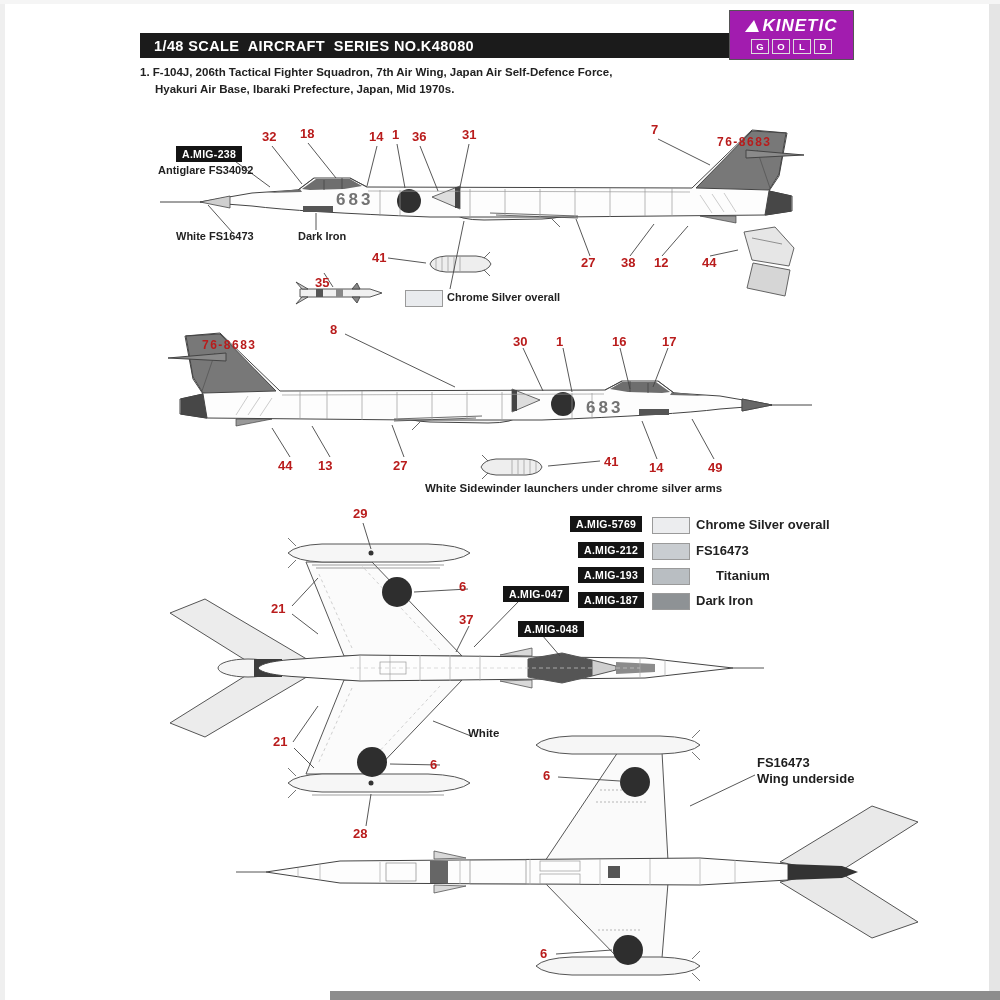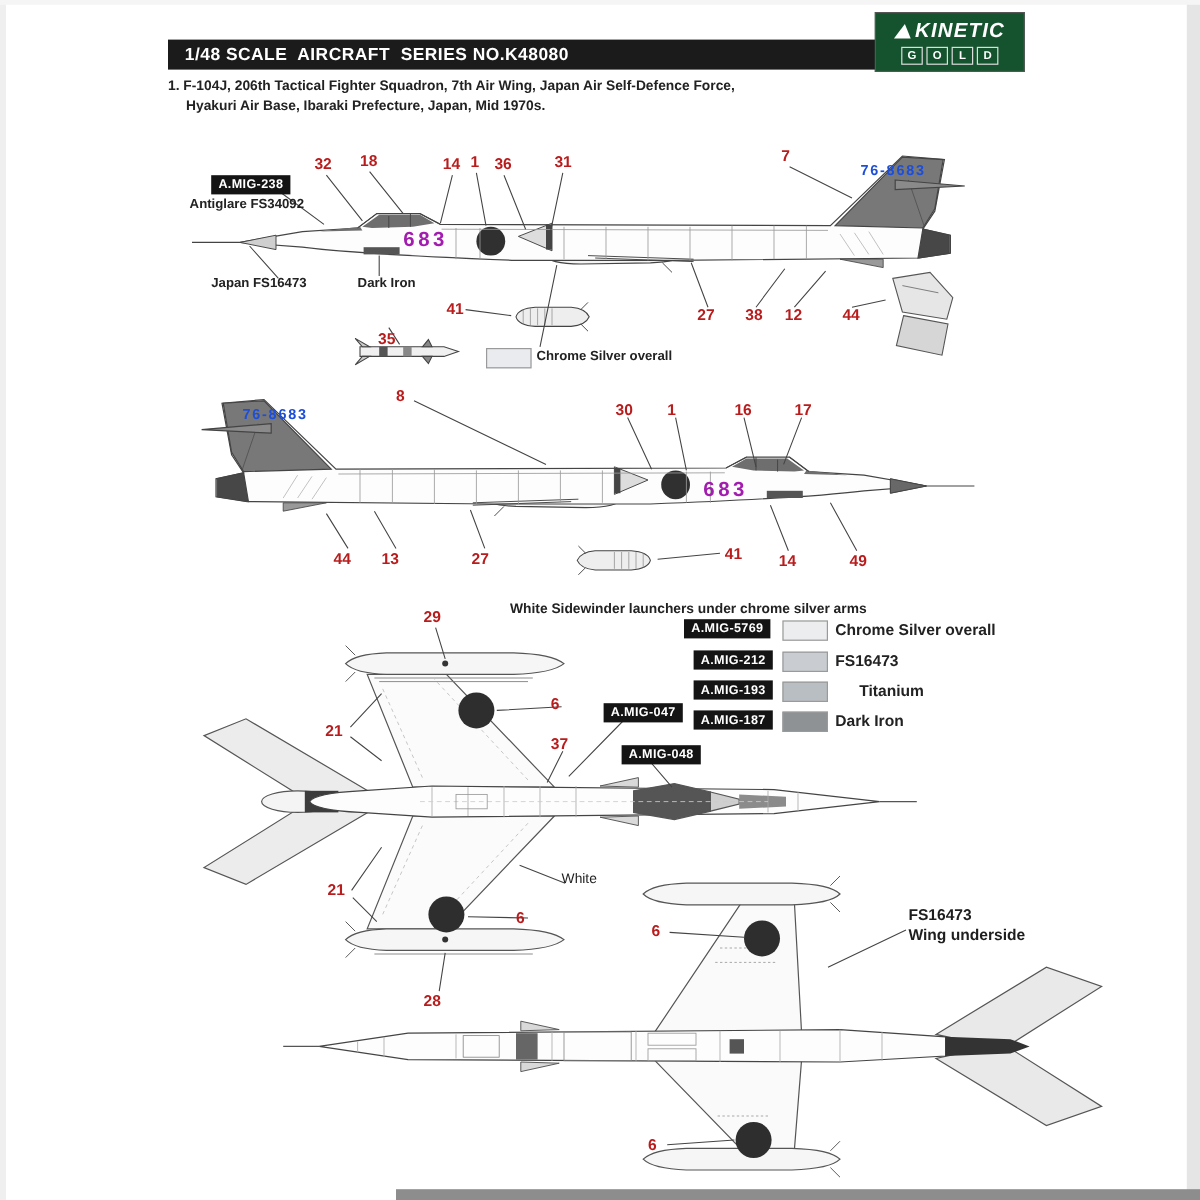--- a/index.html
+++ b/index.html
@@ -4,40 +4,40 @@
 <style>
   html,body{margin:0;padding:0}
   body{position:relative;width:1000px;height:1000px;background:#fff;
        font-family:"Liberation Sans",sans-serif;color:#1e1e1e;overflow:hidden}
   svg.art{position:absolute;left:0;top:0}
   .t{position:absolute;white-space:nowrap}
   .num{font-size:13px;font-weight:bold;color:#b91c1c}
   .lbl{font-size:11px;font-weight:600;color:#222}
   .bb{background:#141414;color:#fff;font-size:10.5px;font-weight:bold;
       padding:2px 6px;letter-spacing:.3px}
-  .code{font-size:17px;font-weight:bold;letter-spacing:3px;color:#a21caf}
-  .tail{font-size:12px;font-weight:bold;letter-spacing:1.5px;color:#1d4ed8}
+  .code{font-size:17px;font-weight:bold;letter-spacing:3px;color:#737373}
+  .tail{font-size:12px;font-weight:bold;letter-spacing:1.5px;color:#b91c1c}
   .hbar{position:absolute;left:140px;top:33px;width:586px;height:25px;background:#1b1b1b;
         color:#fff;display:flex;align-items:center;padding-left:14px;font-size:14.5px;
         font-weight:bold;letter-spacing:.4px;white-space:pre}
-  .logo{position:absolute;left:729px;top:10px;width:123px;height:48px;background:#14532d;
+  .logo{position:absolute;left:729px;top:10px;width:123px;height:48px;background:#a21caf;
         border:1px solid #555;display:flex;flex-direction:column;justify-content:center;
         align-items:center}
   .logo-top{color:#fff;font-weight:bold;font-style:italic;font-size:17px;
             letter-spacing:1px;display:flex;align-items:center;gap:3px}
   .logo-tri{width:0;height:0;border-left:7px solid transparent;border-right:7px solid transparent;
             border-bottom:12px solid #fff;transform:skewX(-10deg)}
   .logo-gold{display:flex;gap:3px;margin-top:3px}
   .logo-gold span{display:block;width:16px;height:13px;border:1px solid #ddd;color:#fff;
             font-size:9.5px;font-weight:bold;text-align:center;line-height:13px}
   .intro{font-size:11.5px;font-weight:600;color:#222}
   .note{font-size:11.5px;font-weight:600;color:#222}
   .sw{position:absolute;width:36px;height:15px;border:1px solid #9a9a9a}
   .legend-name{font-size:13px;font-weight:600;color:#222}
-  .white-lbl{font-size:11.5px;font-weight:400}
+  .white-lbl{font-size:11.5px;font-weight:700}
   .fs-lbl{font-size:13px;font-weight:bold}
   .edge{position:absolute;background:#efefef}
 </style>
 </head>
 <body>
 
 <div class="edge" style="left:0;top:0;width:5px;height:1000px"></div>
 <div class="edge" style="left:989px;top:0;width:11px;height:1000px;background:#e5e5e5"></div>
 <div class="edge" style="left:0;top:0;width:1000px;height:4px;background:#f5f5f5"></div>
 <div class="edge" style="left:330px;top:991px;width:670px;height:9px;background:#8d8d8d"></div>
@@ -228,21 +228,21 @@
 <div class="t num" style="left:300px;top:126px">18</div>
 <div class="t num" style="left:369px;top:129px">14</div>
 <div class="t num" style="left:392px;top:127px">1</div>
 <div class="t num" style="left:412px;top:129px">36</div>
 <div class="t num" style="left:462px;top:127px">31</div>
 <div class="t num" style="left:651px;top:122px">7</div>
 <div class="t tail" style="left:717px;top:135px">76-8683</div>
 <div class="t bb" style="left:176px;top:146px">A.MIG-238</div>
 <div class="t lbl" style="left:158px;top:164px">Antiglare FS34092</div>
 <div class="t code" style="left:336px;top:190px">683</div>
-<div class="t lbl" style="left:176px;top:230px">Japan FS16473</div>
+<div class="t lbl" style="left:176px;top:230px">White FS16473</div>
 <div class="t lbl" style="left:298px;top:230px">Dark Iron</div>
 <div class="t num" style="left:372px;top:250px">41</div>
 <div class="t num" style="left:581px;top:255px">27</div>
 <div class="t num" style="left:621px;top:255px">38</div>
 <div class="t num" style="left:654px;top:255px">12</div>
 <div class="t num" style="left:702px;top:255px">44</div>
 <div class="t num" style="left:315px;top:275px">35</div>
 <div class="sw" style="left:405px;top:290px;background:#e9ebee"></div>
 <div class="t lbl" style="left:447px;top:291px">Chrome Silver overall</div>
 
@@ -253,21 +253,21 @@
 <div class="t num" style="left:612px;top:334px">16</div>
 <div class="t num" style="left:662px;top:334px">17</div>
 <div class="t code" style="left:586px;top:398px">683</div>
 <div class="t num" style="left:278px;top:458px">44</div>
 <div class="t num" style="left:318px;top:458px">13</div>
 <div class="t num" style="left:393px;top:458px">27</div>
 <div class="t num" style="left:604px;top:454px">41</div>
 <div class="t num" style="left:649px;top:460px">14</div>
 <div class="t num" style="left:708px;top:460px">49</div>
 
-<div class="t note" style="left:425px;top:502px">White Sidewinder launchers under chrome silver arms</div>
+<div class="t note" style="left:425px;top:482px">White Sidewinder launchers under chrome silver arms</div>
 
 <div class="t num" style="left:353px;top:506px">29</div>
 <div class="t num" style="left:459px;top:579px">6</div>
 <div class="t num" style="left:271px;top:601px">21</div>
 <div class="t bb" style="left:503px;top:586px">A.MIG-047</div>
 <div class="t num" style="left:459px;top:612px">37</div>
 <div class="t bb" style="left:518px;top:621px">A.MIG-048</div>
 <div class="t num" style="left:273px;top:734px">21</div>
 <div class="t white-lbl" style="left:468px;top:727px">White</div>
 <div class="t num" style="left:430px;top:757px">6</div>

